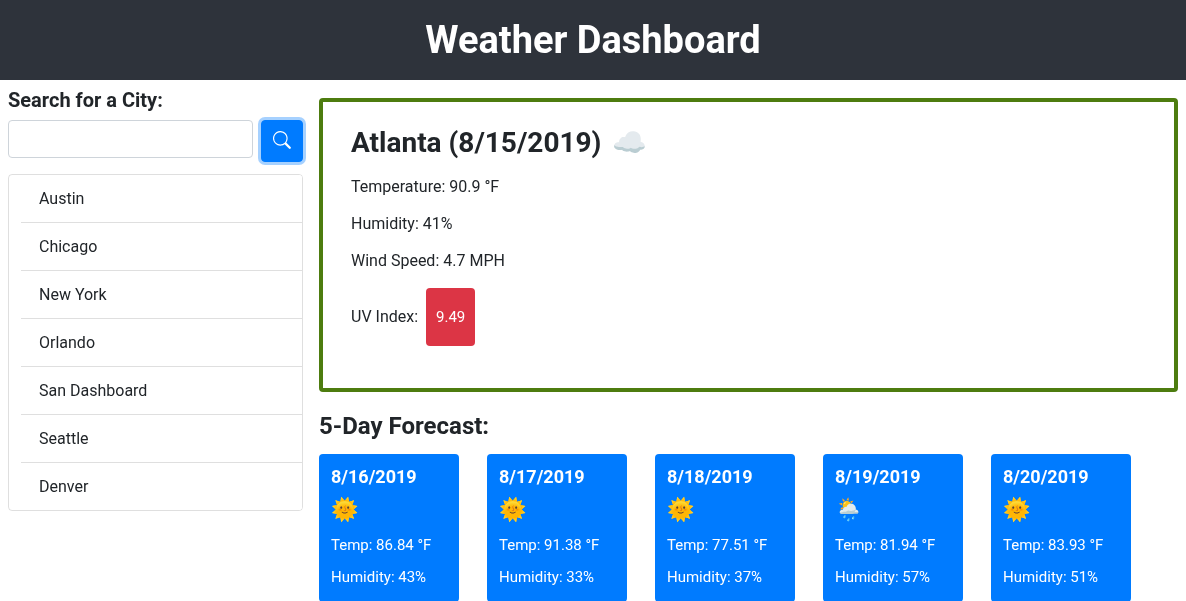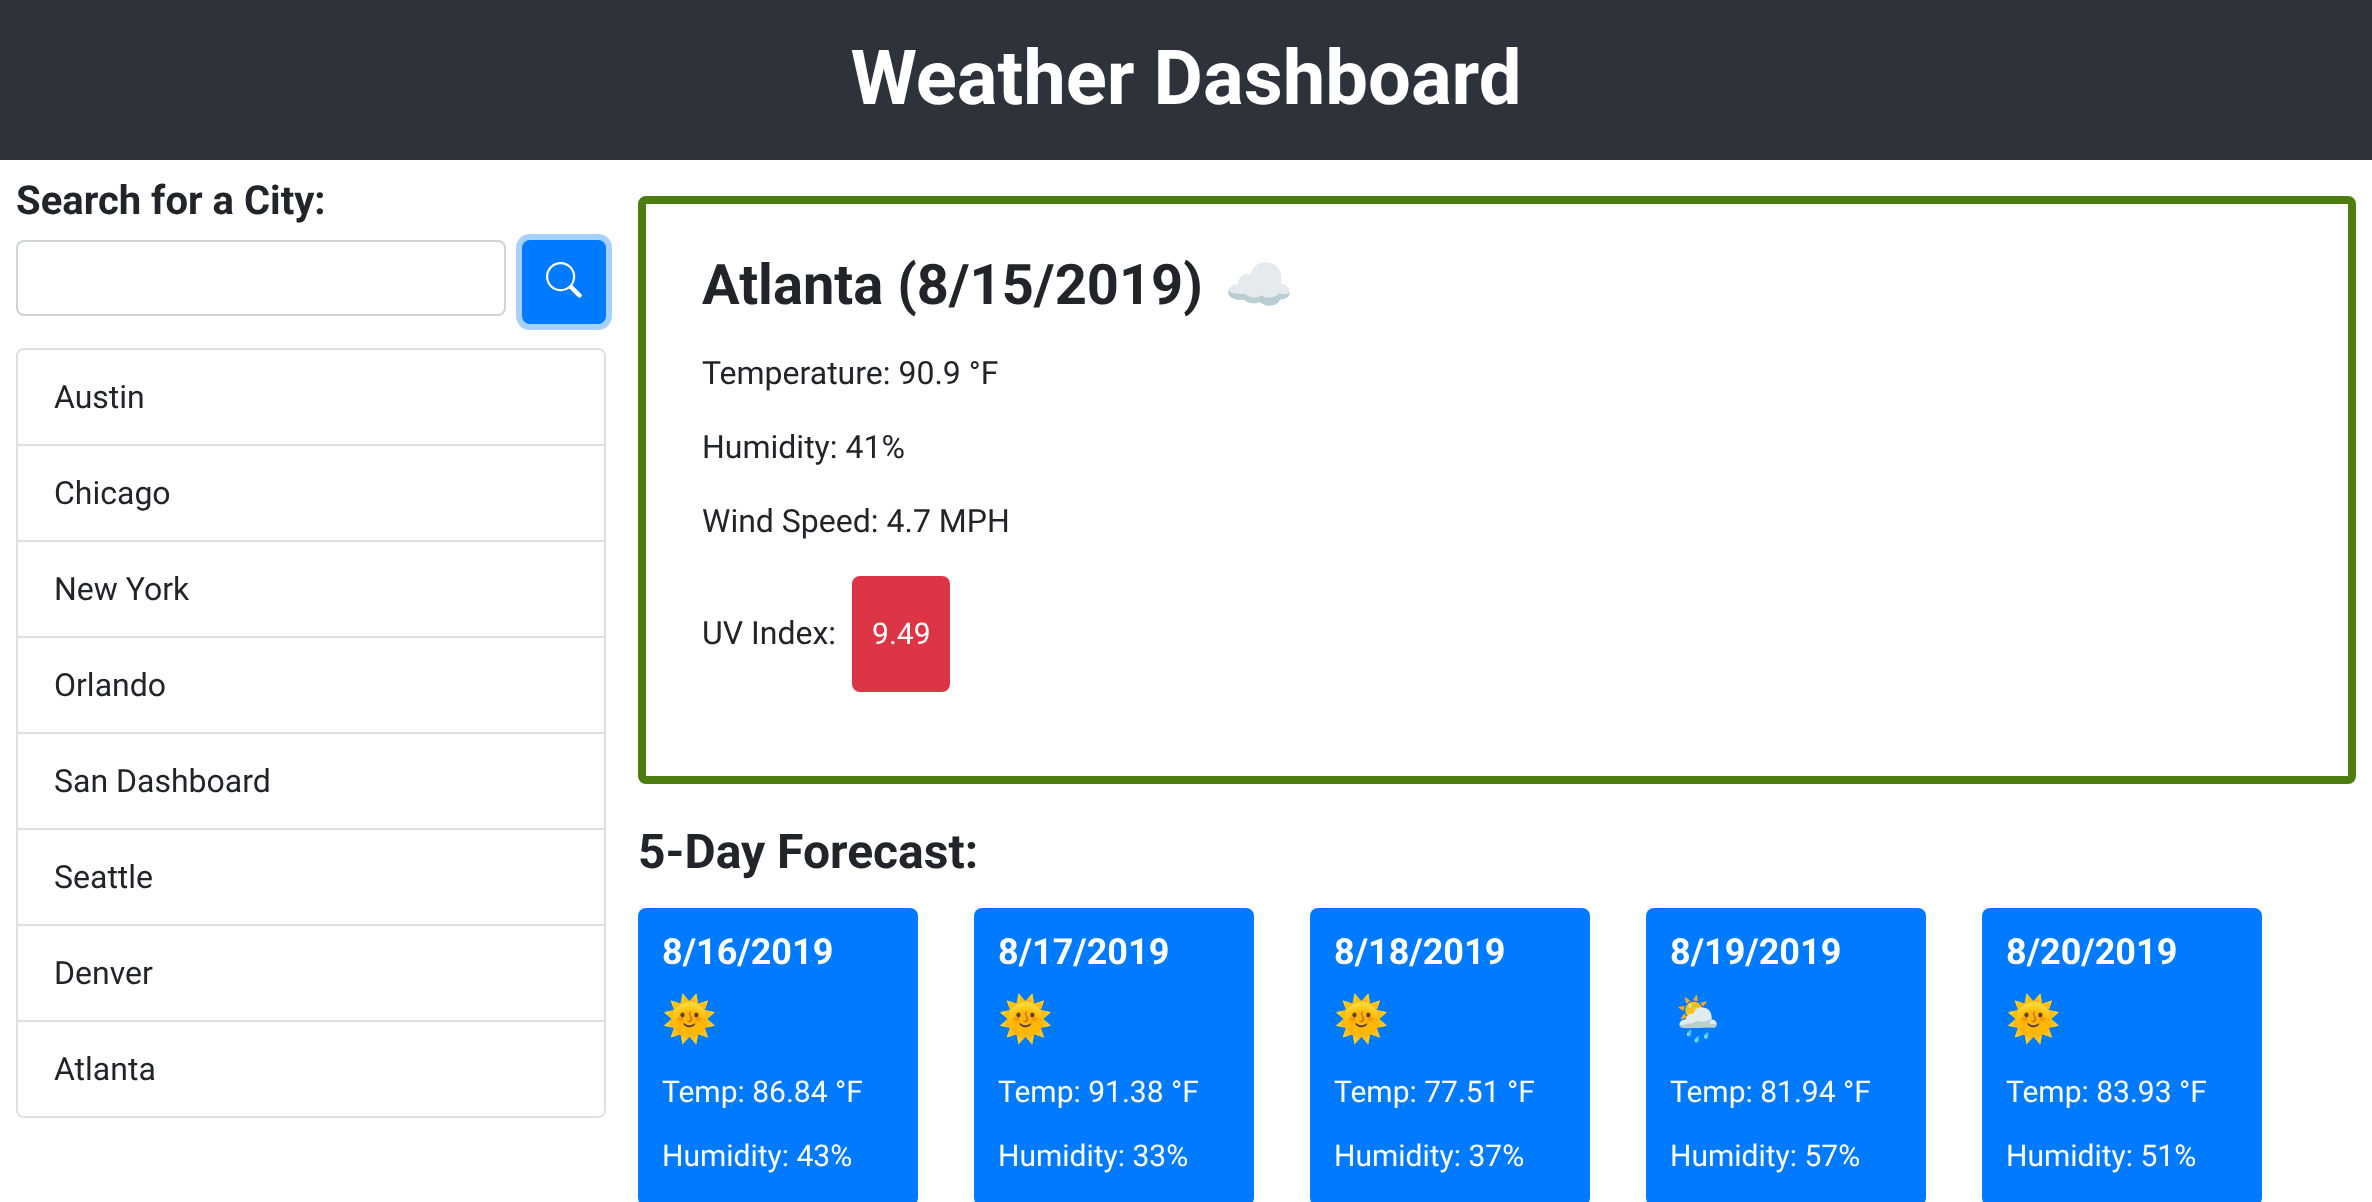--- a/index.html
+++ b/index.html
@@ -58,20 +58,21 @@
       align-items: center;
       justify-content: center;
       box-shadow: 0 0 0 3px rgba(0,123,255,0.35);
     }
     .search-btn svg { width: 18px; height: 18px; }
     .history-list {
       list-style: none;
       border: 1px solid rgba(0,0,0,.125);
       border-radius: 4px;
       overflow: hidden;
+      padding-left: 12px;
     }
     .history-item {
       padding: 14px 18px;
       font-size: 16px;
       color: #212529;
       border-bottom: 1px solid rgba(0,0,0,.125);
       cursor: pointer;
       background: #fff;
     }
     .history-item:last-child { border-bottom: none; }
@@ -158,21 +159,20 @@
       </button>
     </div>
     <ul class="history-list">
       <li class="history-item">Austin</li>
       <li class="history-item">Chicago</li>
       <li class="history-item">New York</li>
       <li class="history-item">Orlando</li>
       <li class="history-item">San Dashboard</li>
       <li class="history-item">Seattle</li>
       <li class="history-item">Denver</li>
-      <li class="history-item">Atlanta</li>
     </ul>
   </div>
 
   <div class="main">
     <div class="current-card">
       <h2 class="current-title">
         <span>Atlanta (8/15/2019)</span>
         <span class="icon">☁️</span>
       </h2>
       <p>Temperature: 90.9 °F</p>

